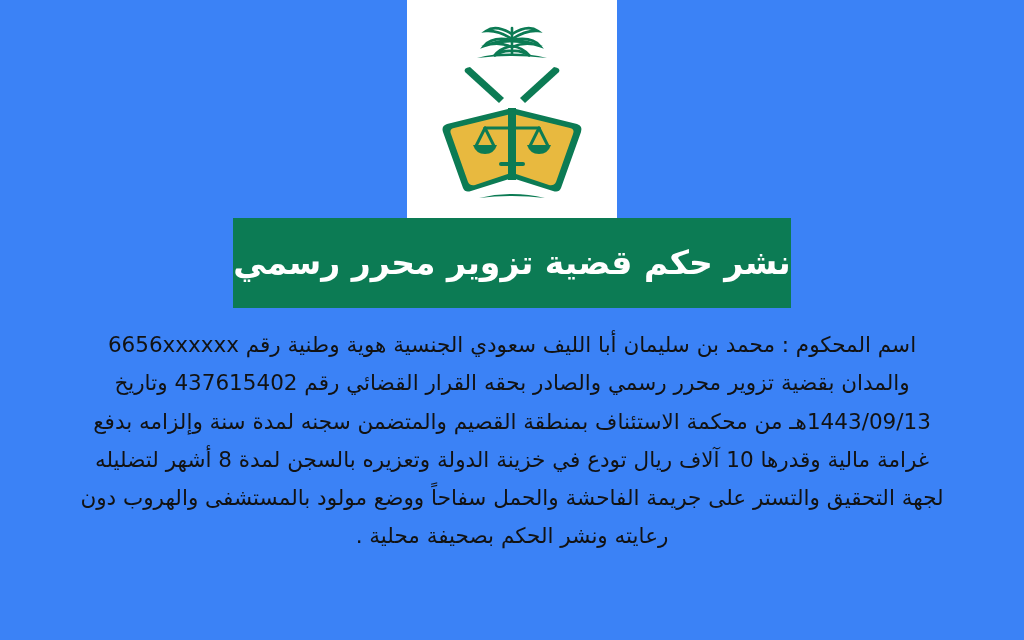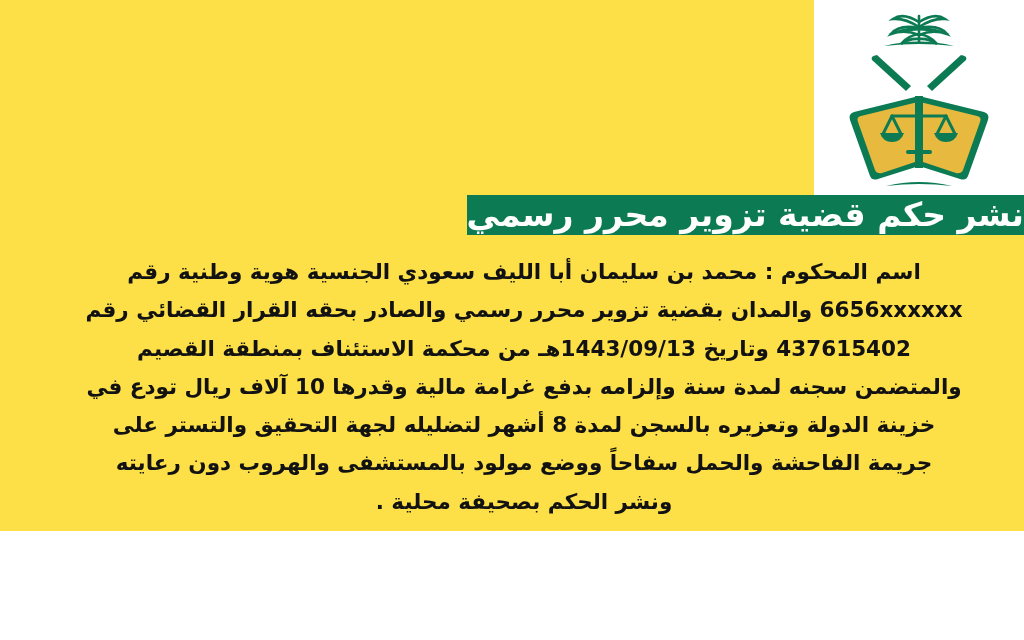--- a/index.html
+++ b/index.html
@@ -8,26 +8,26 @@
     background: #ffffff;
   }
   body {
     width: 1024px;
     height: 640px;
     font-family: "Liberation Sans", sans-serif;
     overflow: hidden;
   }
   .page {
     width: 1024px;
-    height: 531px;
+    height: 640px;
     position: relative;
-    background: #fde047;
+    background: #3b82f6;
     display: flex;
     flex-direction: column;
-    align-items: flex-start;
+    align-items: center;
   }
 
   
   .logo-area {
     height: 218px;
     display: flex;
     align-items: center;
     justify-content: center;
     background: #ffffff;
   }
@@ -63,21 +63,21 @@
     flex: 1;
     padding: 18px 60px 10px 60px;
     box-sizing: border-box;
     display: flex;
     flex-direction: column;
     align-items: center;
   }
   .body-text {
     color: #121212;
     font-size: 21.5px;
-    font-weight: bold;
+    font-weight: normal;
     line-height: 1.78;
     text-align: center;
     font-family: "DejaVu Sans", sans-serif;
     max-width: 880px;
   }
 </style>
 </head>
 <body>
 
 <div class="page">

